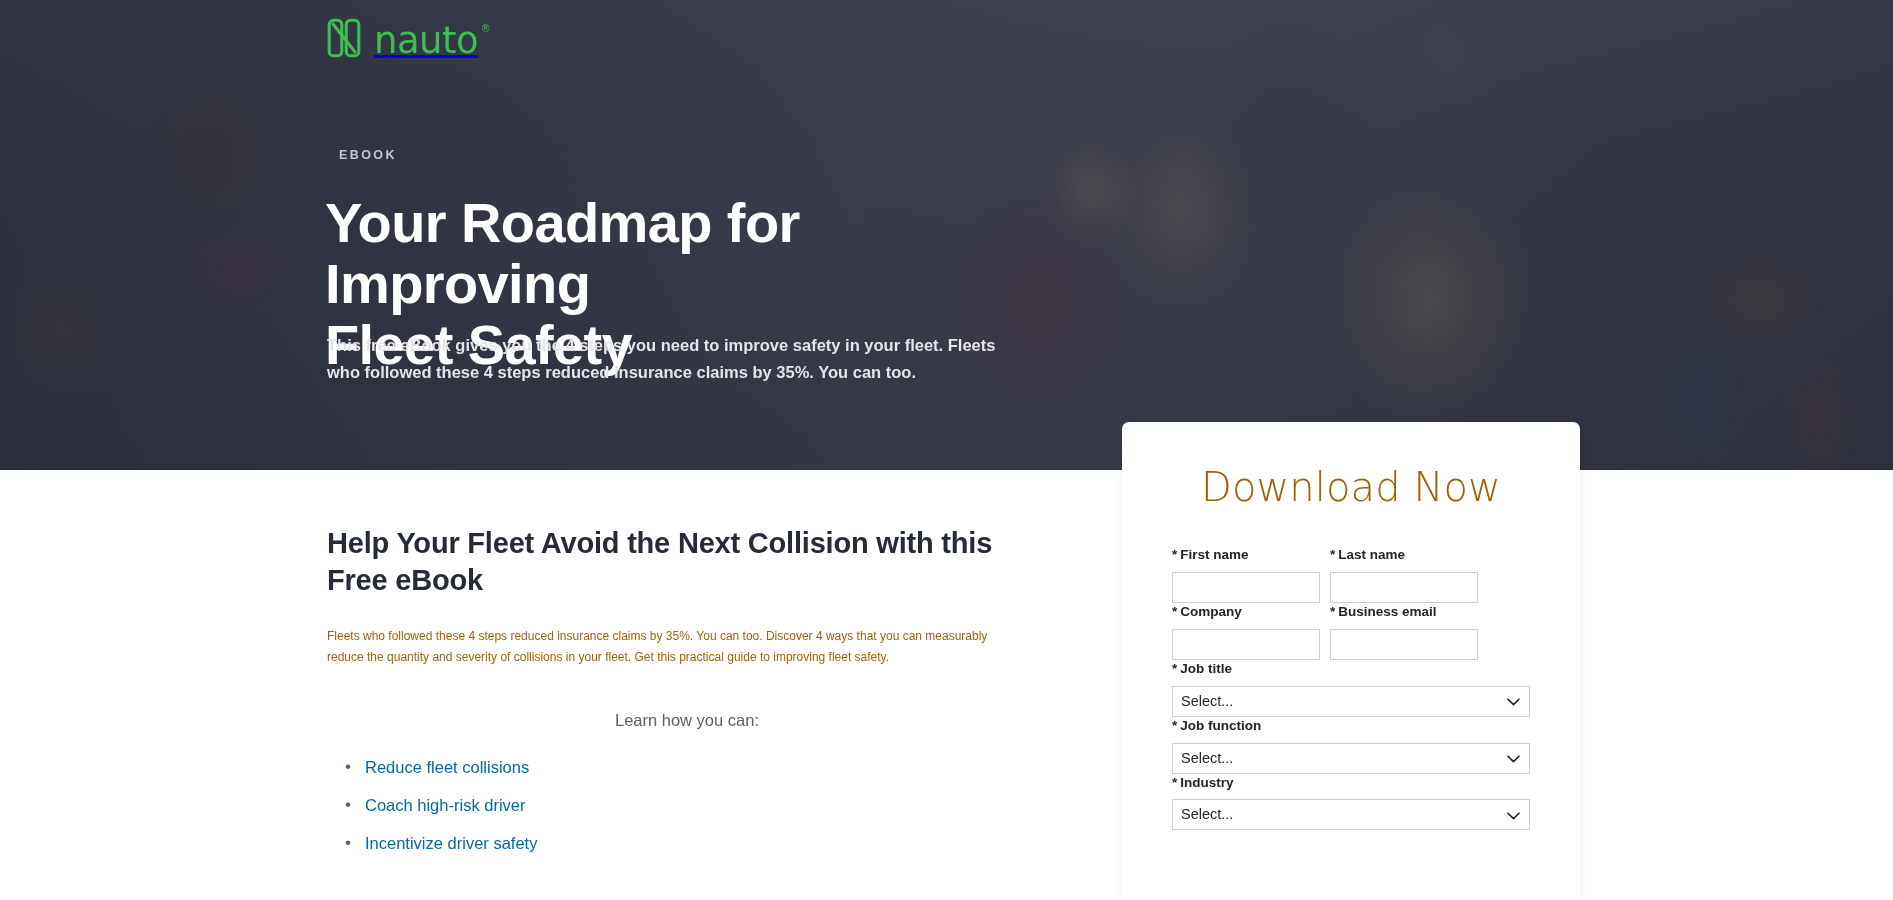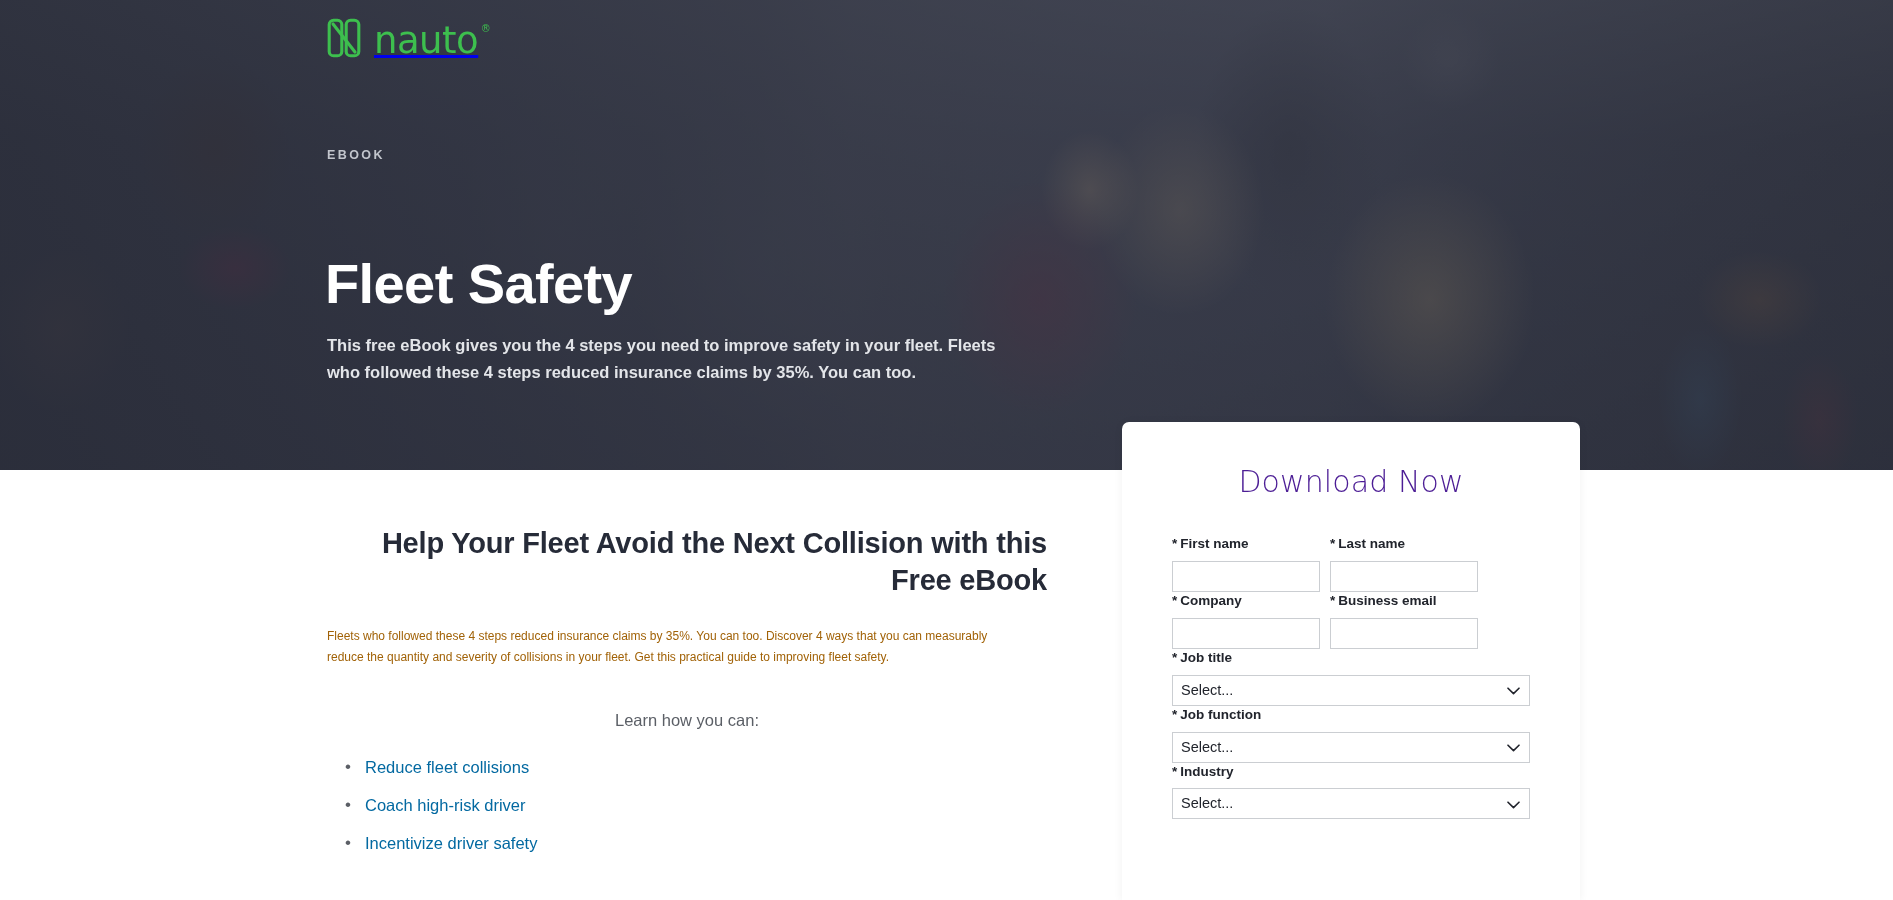--- a/index.html
+++ b/index.html
@@ -75,21 +75,21 @@
     letter-spacing: -0.5px;
     line-height: 1;
     font-family: "DejaVu Sans", sans-serif;
   }
   .logo-reg {
     position: absolute; top: 2px; right: -12px;
     font-size: 10px; line-height: 1;
   }
 
   .eyebrow {
-    position: absolute; left: 327px; top: 148px;
+    position: absolute; left: 339px; top: 148px;
     color: #c2c5cc;
     font-size: 12.5px;
     font-weight: 700;
     letter-spacing: 2.4px;
   }
 
   .hero-title {
     position: absolute; left: 325px; top: 192px;
     width: 700px;
     color: #ffffff;
@@ -113,21 +113,20 @@
     position: absolute; left: 327px; top: 525px;
     width: 720px;
   }
   .body-title {
     color: #262b38;
     font-size: 29px;
     font-weight: 700;
     line-height: 1.26;
     letter-spacing: -0.2px;
     margin-bottom: 28px;
-    text-align: right;
   }
   .body-para {
     color: #a16207;
     font-size: 12px;
     line-height: 1.72;
     width: 700px;
     margin-bottom: 39px;
   }
   .body-lead {
     color: #5b5f66;
@@ -157,22 +156,22 @@
     position: absolute; left: 1122px; top: 422px;
     width: 458px; min-height: 478px;
     background: #ffffff;
     border-radius: 7px 7px 0 0;
     box-shadow: 0 1px 10px rgba(0,0,0,0.06);
     padding: 0 50px;
     overflow: hidden;
   }
   .form-heading {
     text-align: center;
-    color: #4c1d95;
-    font-size: 30px;
+    color: #a16207;
+    font-size: 40px;
     font-weight: 300;
     letter-spacing: 0.1px;
     padding-top: 42px;
     padding-bottom: 36px;
     font-family: "DejaVu Sans", sans-serif;
   }
   .form-row { display: flex; gap: 10px; }
   .form-field { }
   .form-field.half { width: 148px; }
   .form-field.full { width: 100%; }
@@ -247,21 +246,21 @@
           </svg>
         </span>
         <span class="logo-word">
           <span>nauto</span><span class="logo-reg">®</span>
         </span>
       </a>
 
       <div class="eyebrow">EBOOK</div>
 
       <h1 class="hero-title">
-        <br>
+        <span>Your Roadmap for Improving</span><br>
         <span>Fleet Safety</span>
       </h1>
 
       <p class="hero-sub">This free eBook gives you the 4 steps you need to improve safety in your fleet. Fleets who followed these 4 steps reduced insurance claims by 35%. You can too.</p>
 
     </div>
   </header>
 
   <main class="body-col">
     <h2 class="body-title">Help Your Fleet Avoid the Next Collision with this Free eBook</h2>

